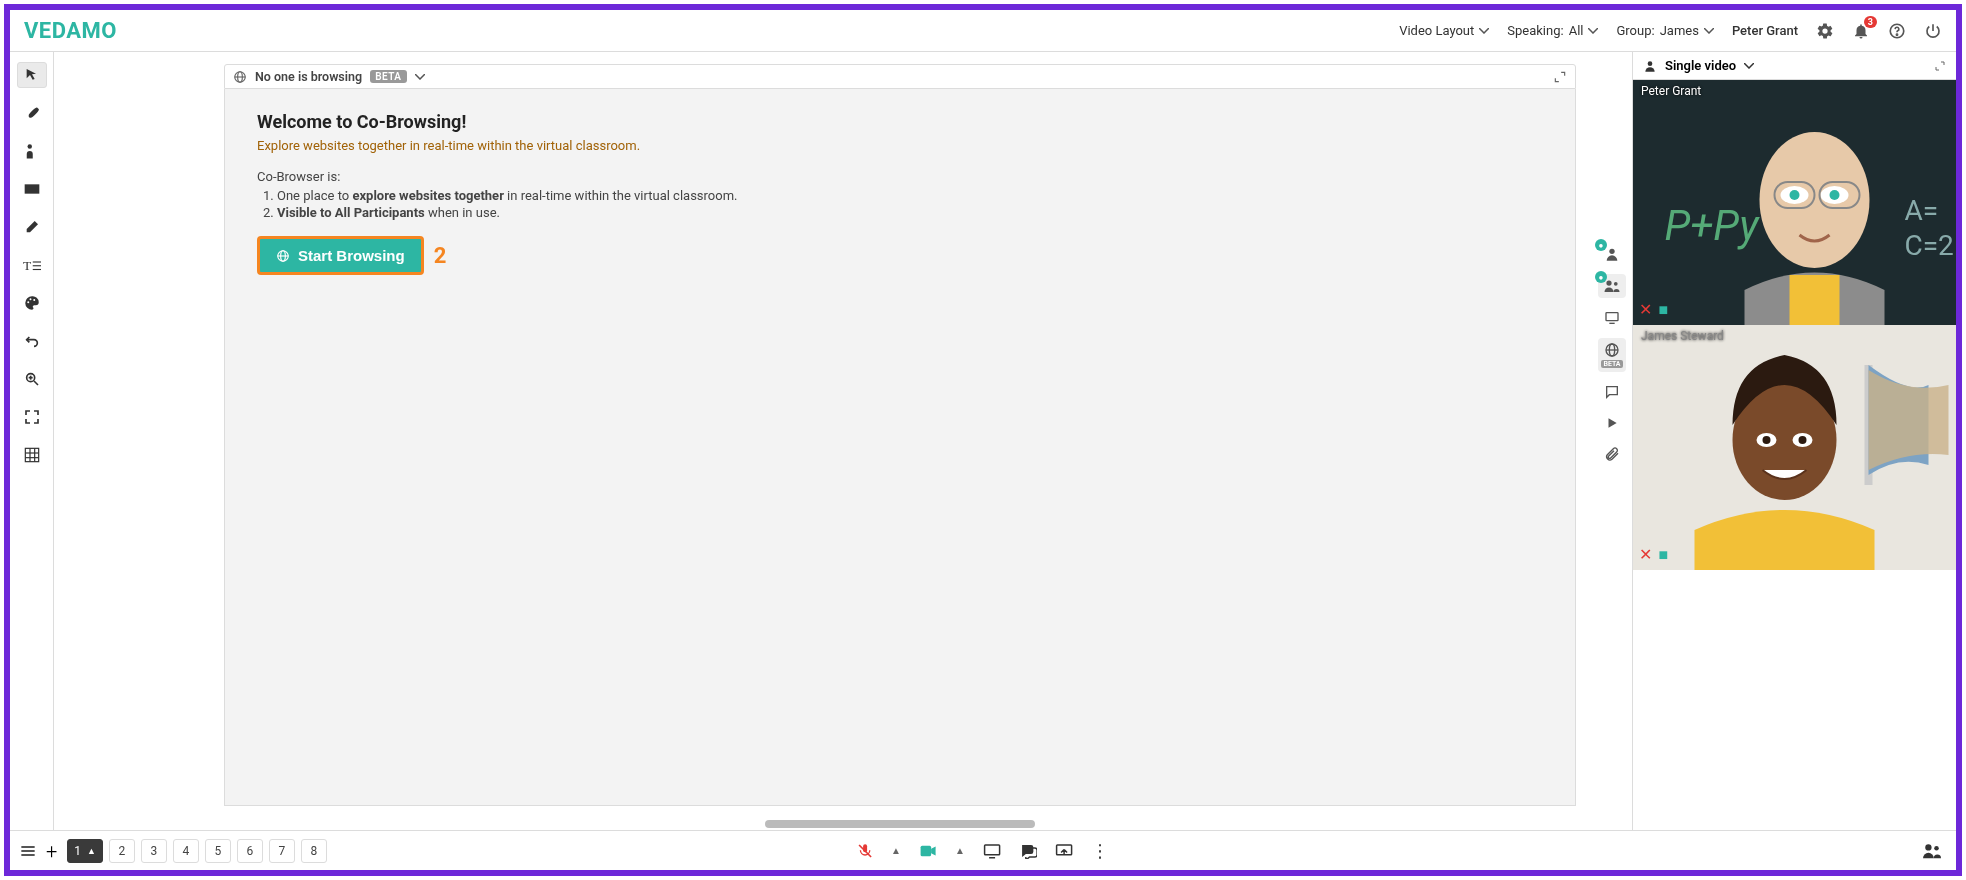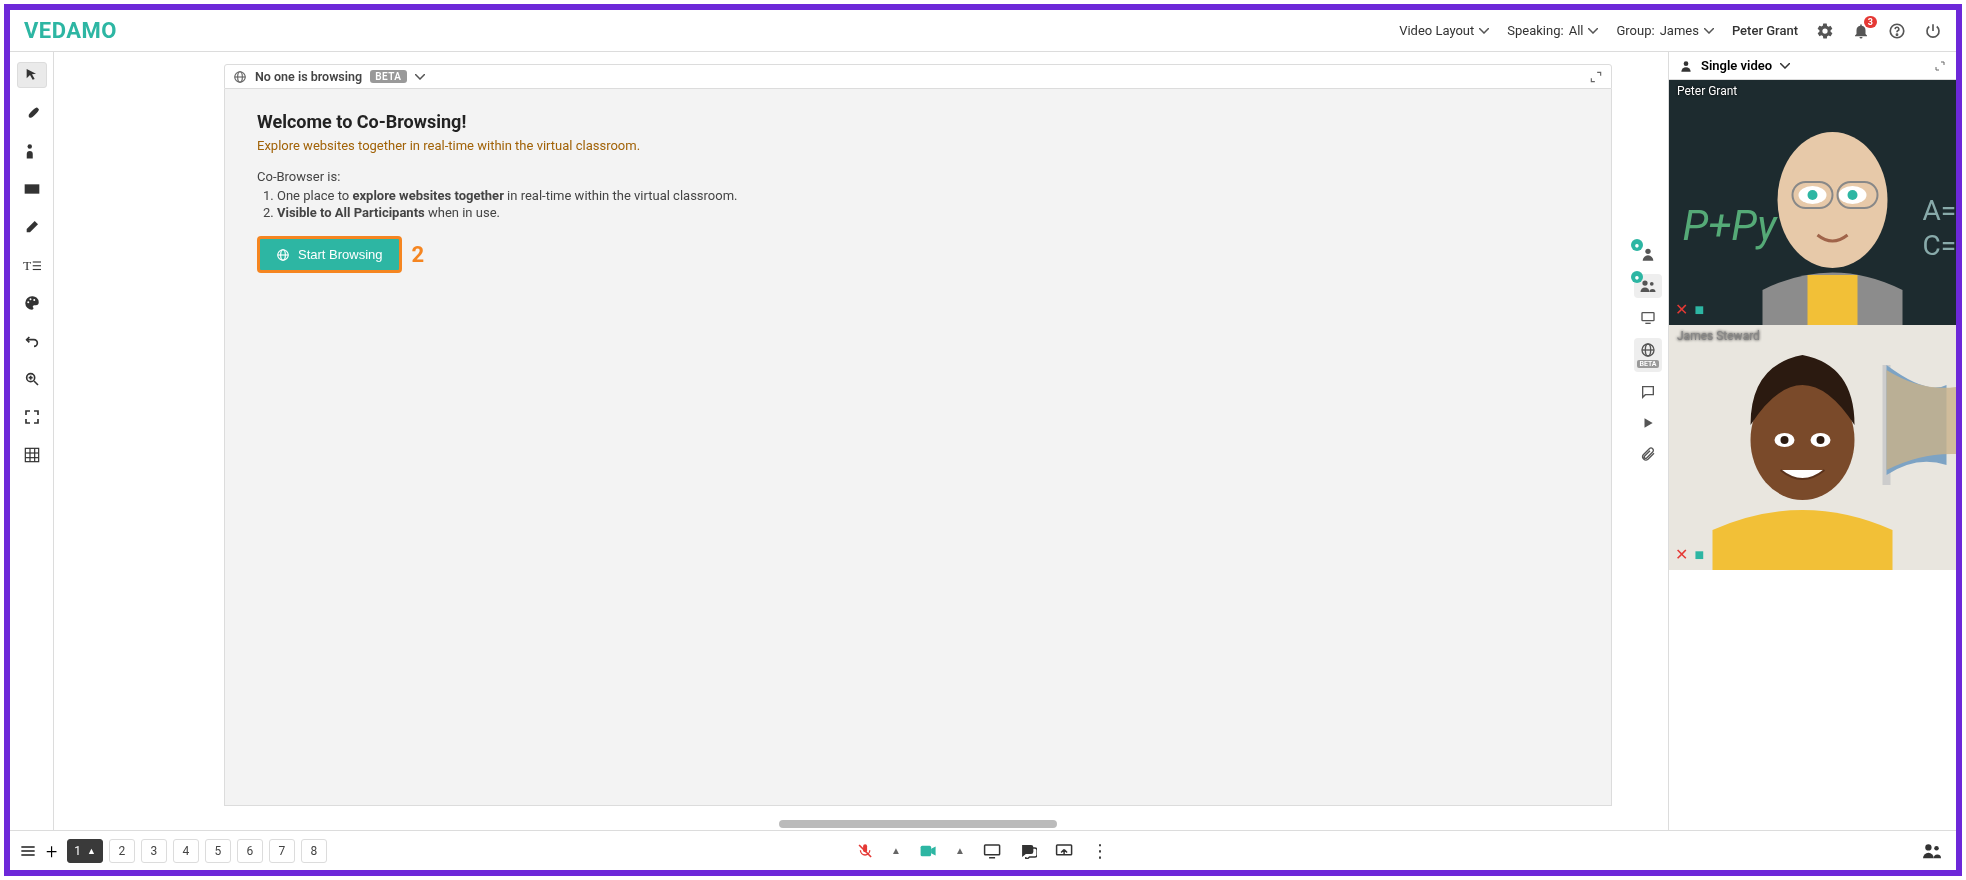--- a/index.html
+++ b/index.html
@@ -35,32 +35,32 @@
   .cob-bar{display:flex;align-items:center;gap:8px;border:1px solid var(--border);border-radius:3px 3px 0 0;background:#fff;padding:4px 8px;font-size:12.5px;color:#555;}
   .cob-bar .beta{background:var(--badge);color:#fff;border-radius:3px;font-size:10px;padding:1px 5px;font-weight:600;letter-spacing:.5px;}
   .cob-bar .exp{margin-left:auto;font-size:13px;color:#666;cursor:pointer;}
   .cob-body{flex:1;background:var(--gray-bg);border:1px solid var(--border);border-top:none;padding:22px 32px;overflow:auto;font-size:13px;color:#444;}
   .cob-title{font-size:18px;font-weight:700;margin:0 0 6px 0;color:#222;}
   .cob-sub{margin:0 0 16px 0;color:#a16207;}
   .cob-listhead{margin:0 0 4px 0;color:#444;}
   .cob-body ol{margin:4px 0 16px 20px;padding:0;}
   .cob-body li{margin-bottom:2px;}
   .start-btn-row{display:flex;align-items:center;gap:10px;}
-  .start-btn{display:inline-flex;align-items:center;gap:8px;background:var(--teal);color:#fff;border:none;padding:8px 16px;border-radius:4px;font-size:13px;font-weight:400;cursor:pointer;border:3px solid var(--orange);}
+  .start-btn{display:inline-flex;align-items:center;gap:8px;background:var(--teal);color:#fff;border:none;padding:8px 16px;border-radius:4px;font-size:15px;font-weight:700;cursor:pointer;border:3px solid var(--orange);}
   .callout-num{color:var(--orange);font-size:22px;font-weight:700;}
   .scrollbar-placeholder{height:12px;background:#fff;position:relative;margin:0 16px 0 170px;}
   .scrollbar-placeholder .thumb{position:absolute;left:40%;width:20%;height:8px;background:#bbb;border-radius:4px;top:2px;}
   
   .mid-dock{width:40px;display:flex;flex-direction:column;align-items:center;padding-top:190px;gap:8px;}
   .dock-btn{width:28px;display:flex;flex-direction:column;align-items:center;justify-content:center;color:#555;cursor:pointer;position:relative;border-radius:4px;padding:4px 0;}
   .dock-btn.sel{background:#eee;}
   .dock-badge{position:absolute;left:-3px;top:-3px;width:12px;height:12px;border-radius:50%;background:var(--teal);color:#fff;font-size:8px;display:flex;align-items:center;justify-content:center;}
   .dock-beta{font-size:7px;background:var(--badge);color:#fff;border-radius:2px;padding:0 2px;margin-top:2px;font-weight:600;}
   
-  .right-panel{width:288px;border-left:1px solid var(--border);display:flex;flex-direction:column;flex-shrink:0;}
+  .right-panel{width:324px;border-left:1px solid var(--border);display:flex;flex-direction:column;flex-shrink:0;}
   .vid-hdr{display:flex;align-items:center;gap:8px;padding:6px 10px;font-size:13px;font-weight:600;border-bottom:1px solid var(--border);}
   .vid-hdr .exp{margin-left:auto;color:#666;font-weight:400;cursor:pointer;}
   .vid-tile{position:relative;height:245px;overflow:hidden;}
   .vid-tile svg.person{width:100%;height:100%;display:block;}
   .vid-name{position:absolute;top:4px;left:8px;color:#fff;font-size:12px;text-shadow:0 0 3px #000;}
   .vid-icons{position:absolute;left:6px;bottom:6px;display:flex;gap:6px;}
   .vid-icons span{color:#e53935;}
   .vid-icons span.cam{color:var(--teal);}
   
   .footer{height:40px;border-top:1px solid var(--border);display:flex;align-items:center;padding:0 10px;gap:10px;font-size:13px;flex-shrink:0;}

